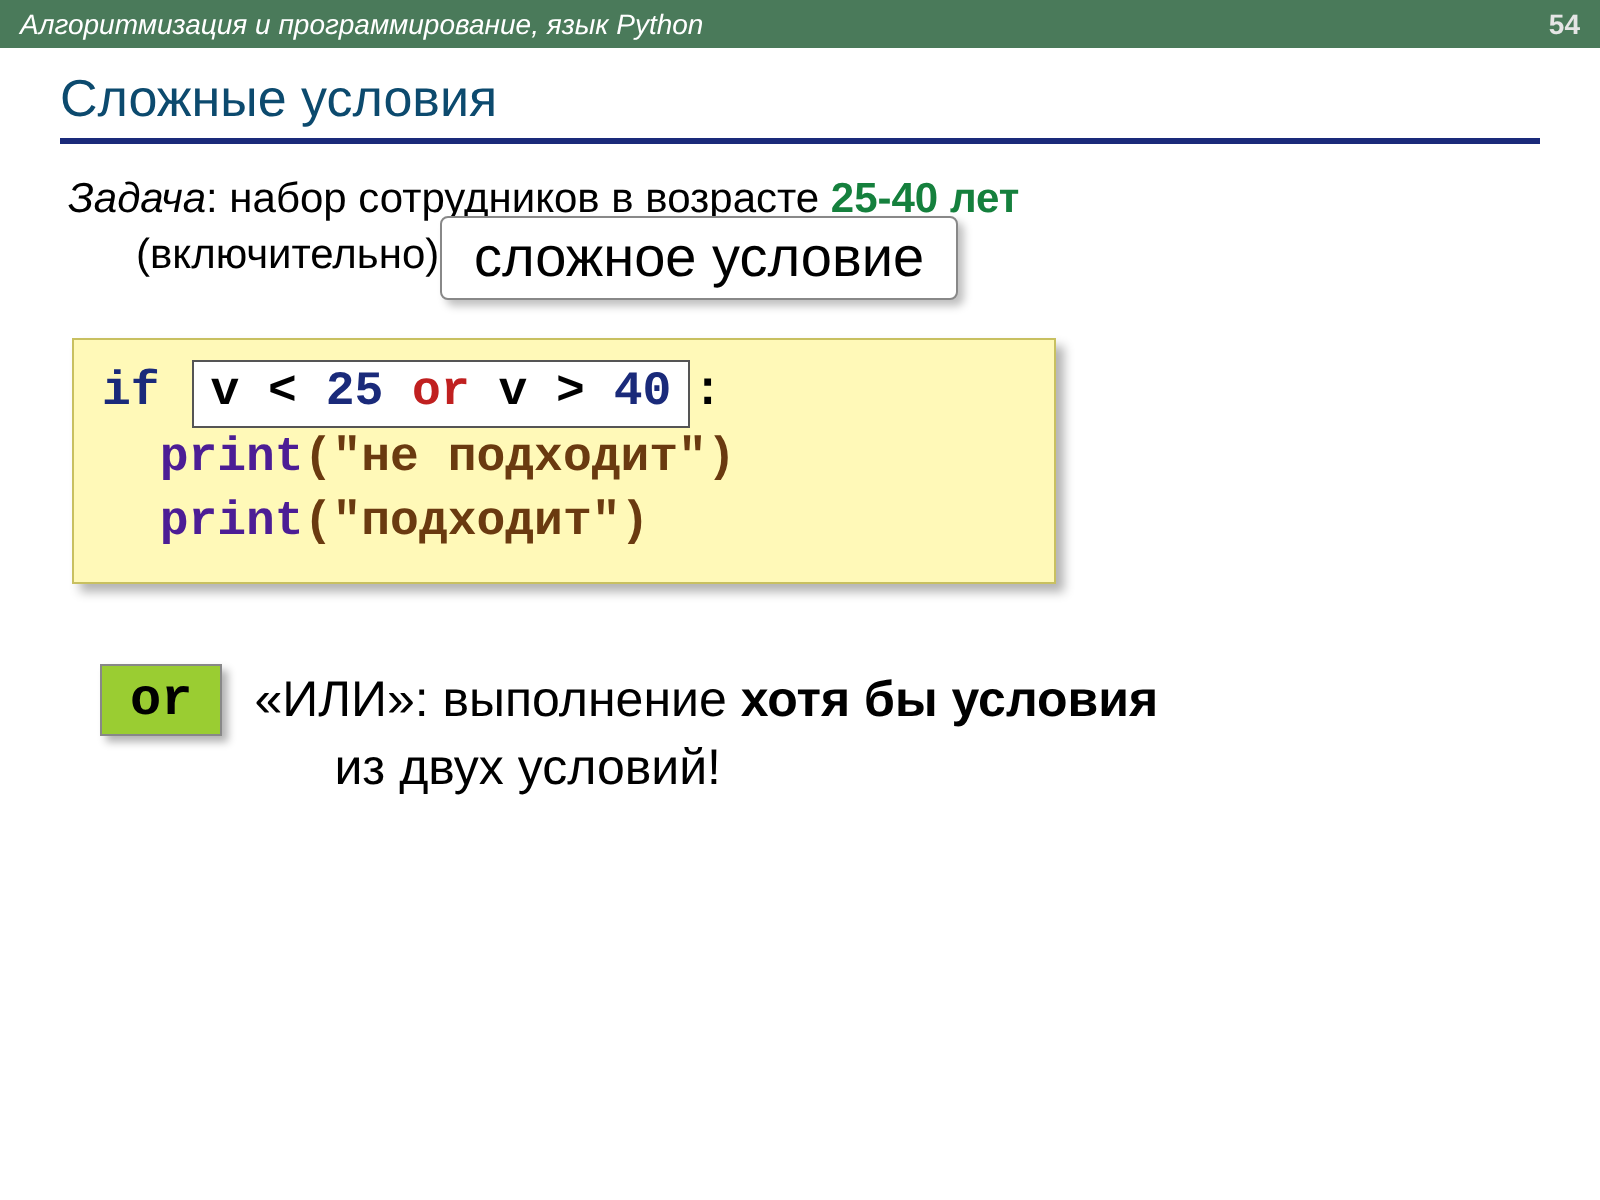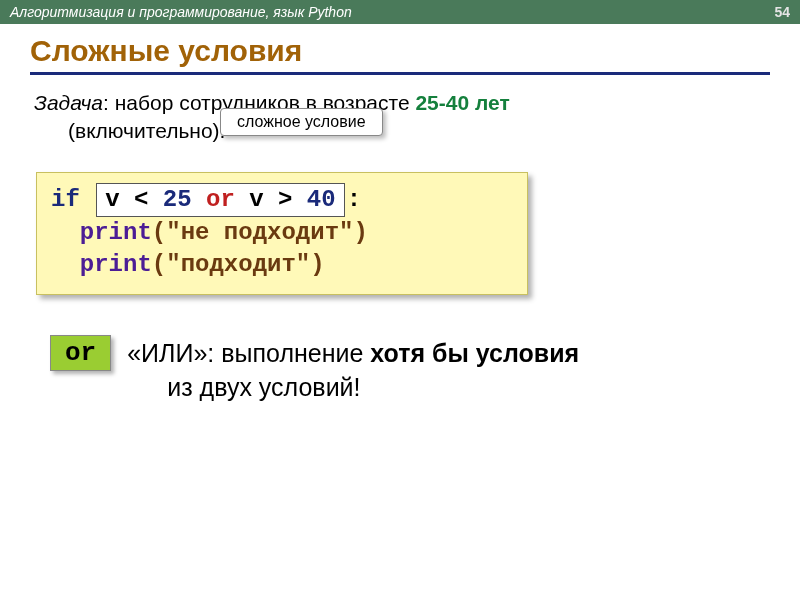--- a/index.html
+++ b/index.html
@@ -24,23 +24,23 @@
   }
   .page-num {
     font-style: normal;
     font-weight: bold;
     color: #e5e5e5;
   }
   .content {
     padding: 10px 30px 0 30px;
   }
   .title {
-    font-size: 30px;
-    font-weight: bold;
-    color: #a16207;
+    font-size: 26px;
+    font-weight: normal;
+    color: #0c4a6e;
     border-bottom: 3px solid #1a2a7a;
     padding-bottom: 4px;
     margin-bottom: 14px;
   }
   .task {
     font-size: 21px;
     line-height: 1.35;
     color: #000;
     margin-bottom: 4px;
     padding-left: 4px;
@@ -49,21 +49,21 @@
   .task .blue { color: #15803d; font-weight: bold; }
   .task .inc { display: inline-block; margin-left: 34px; }
   .badge-complex {
     position: absolute;
     left: 220px;
     top: 108px;
     background: #fff;
     border: 1px solid #888;
     border-radius: 4px;
     padding: 4px 16px;
-    font-size: 16px;
+    font-size: 28px;
     box-shadow: 3px 3px 4px rgba(0,0,0,0.25);
     z-index: 5;
   }
   .code-block {
     position: relative;
     margin-top: 26px;
     margin-left: 6px;
     width: 492px;
     background: #fff9b8;
     border: 1px solid #c8c060;

